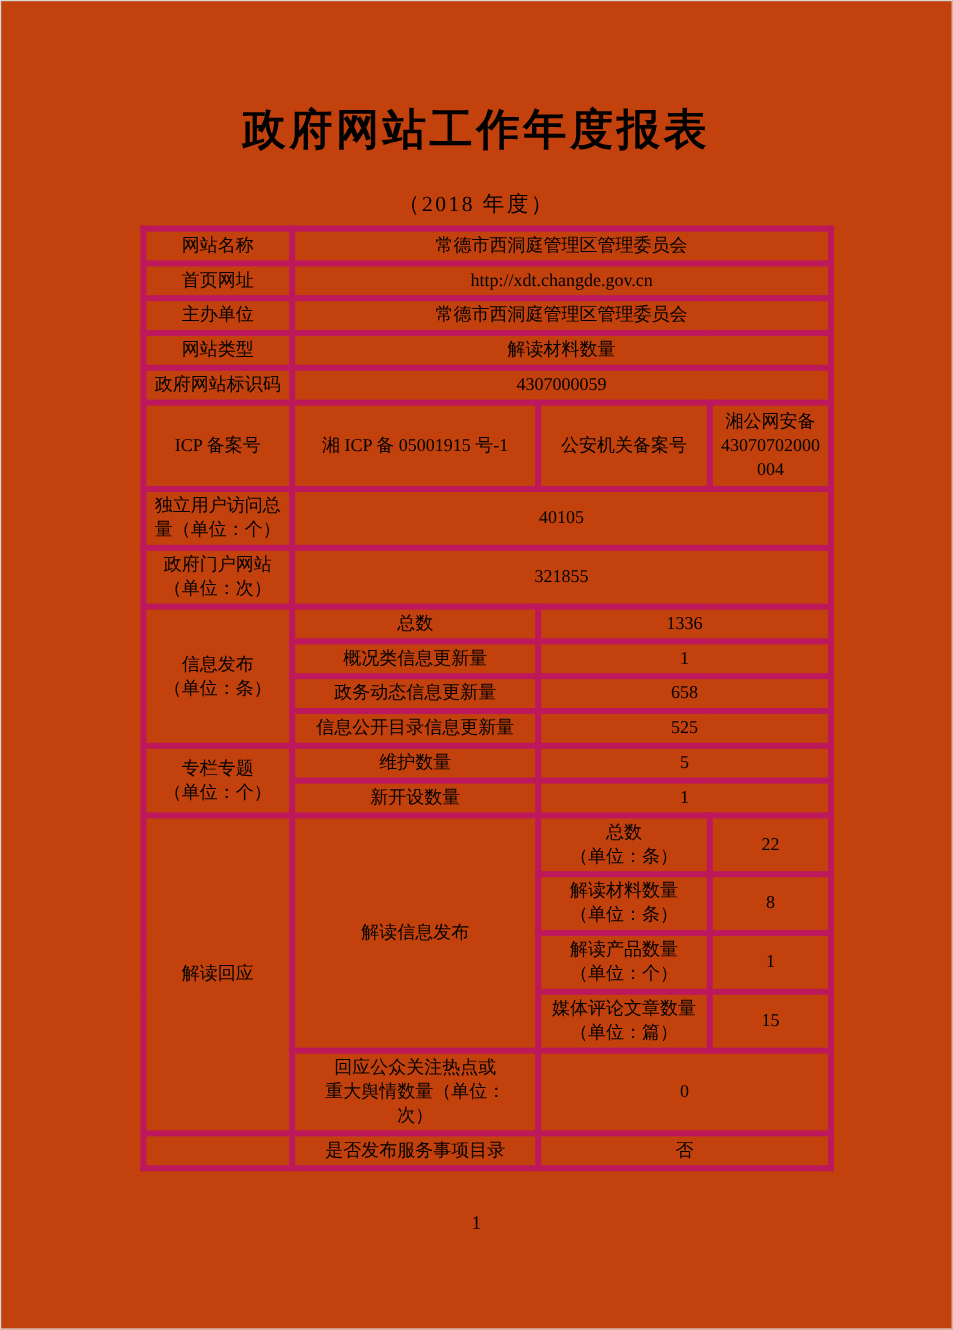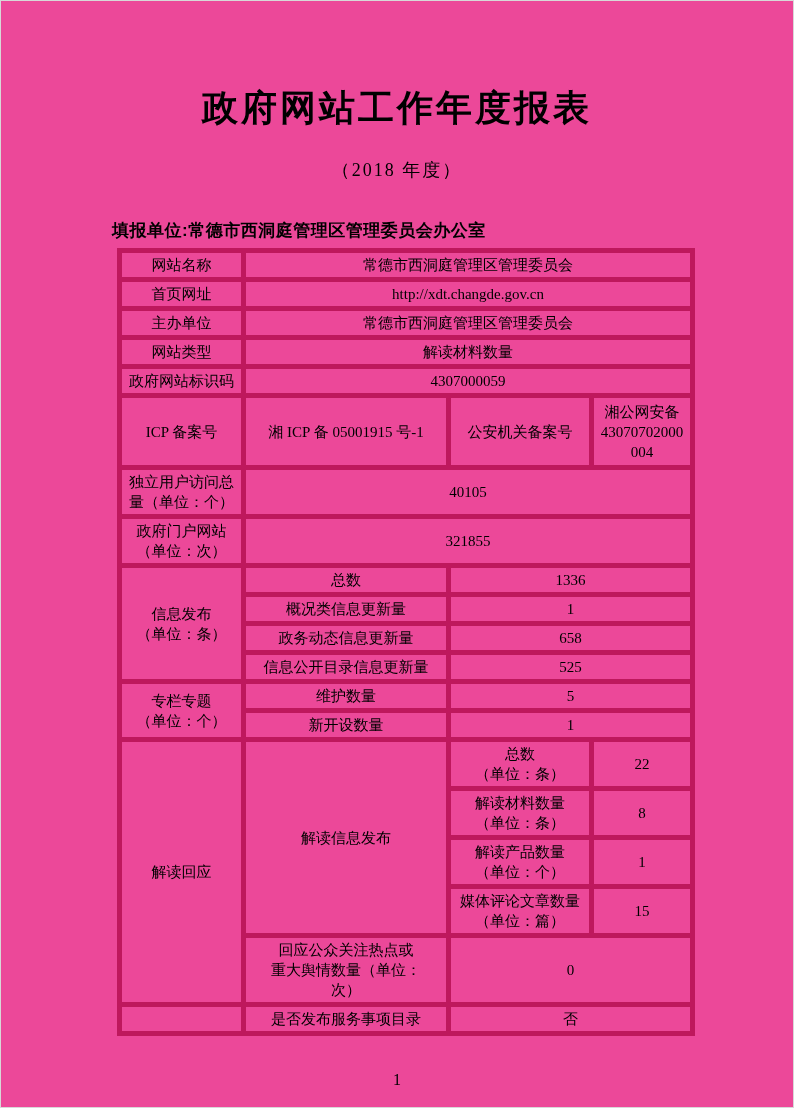--- a/index.html
+++ b/index.html
@@ -5,21 +5,21 @@
   html, body {
     margin: 0;
     padding: 0;
     background: #e8e8e8;
   }
   .page {
     position: relative;
     width: 794px;
     height: 1108px;
     margin: 0 auto;
-    background: #ec4899;
+    background: #c2410c;
     color: #000000;
     font-family: "Liberation Serif", serif;
     box-sizing: border-box;
     border: 1px solid #d8d8d8;
     overflow: hidden;
   }
   .doc-title {
     margin: 0;
     padding-top: 84px;
     text-align: center;
@@ -79,21 +79,20 @@
 </style>
 </head>
 <body>
 
 <div class="page">
 
   <h1 class="doc-title">政府网站工作年度报表</h1>
 
   <div class="doc-subtitle">（2018 年度）</div>
 
-  <div class="report-unit"><span>填报单位:</span><span>常德市西洞庭管理区管理委员会办公室</span></div>
 
   <table class="report-table">
     <colgroup>
       <col style="width:124px">
       <col style="width:205px">
       <col style="width:143px">
       <col style="width:101px">
     </colgroup>
     <tbody>
       <tr class="h28">

